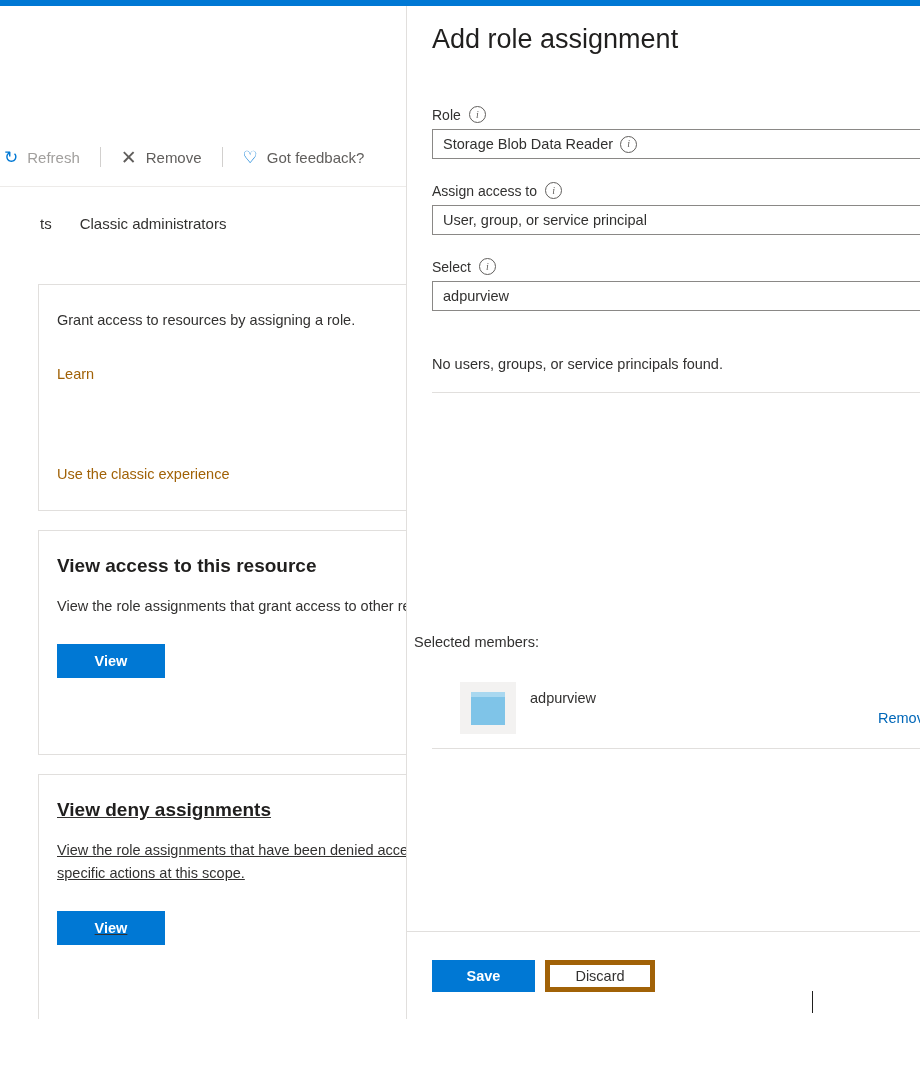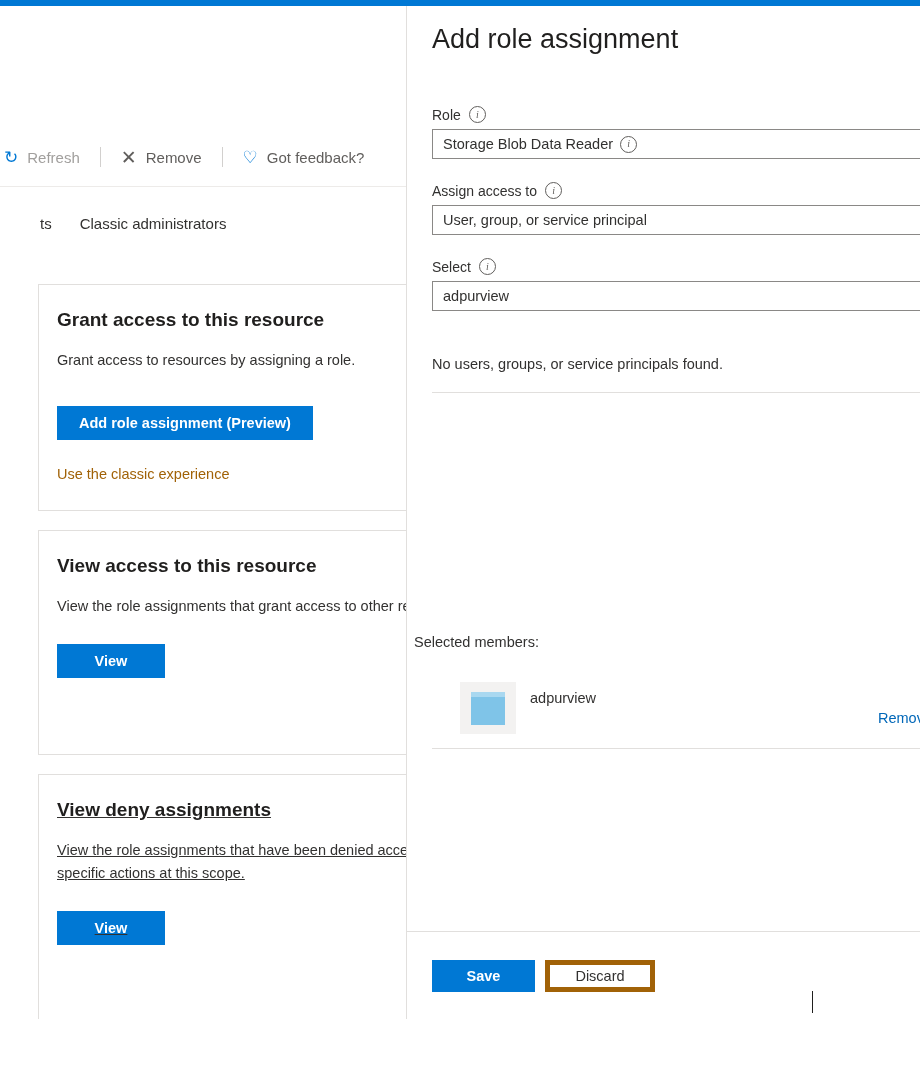--- a/index.html
+++ b/index.html
@@ -352,24 +352,22 @@
   <div class="cmd-divider"></div>
 
   <div class="tabs">
     <div class="tab partial">ts</div>
     <div class="tab">Classic administrators</div>
   </div>
 
   <div class="cards">
 
     <div class="card card1">
-      <h3>Grant access to this resource</h3>
       <p>Grant access to resources by assigning a role.</p>
       <div class="card-actions">
-        <button class="btn-primary wide">Add role assignment (Preview)</button>
         <a class="link-blue">Learn</a>
       </div>
       <a class="link-blue classic-link">Use the classic experience</a>
     </div>
 
     <div class="card card2">
       <h3>View access to this resource</h3>
       <p>View the role assignments that grant access to other resources.</p>
       <div class="card-actions">
         <button class="btn-primary btn-view">View</button>

